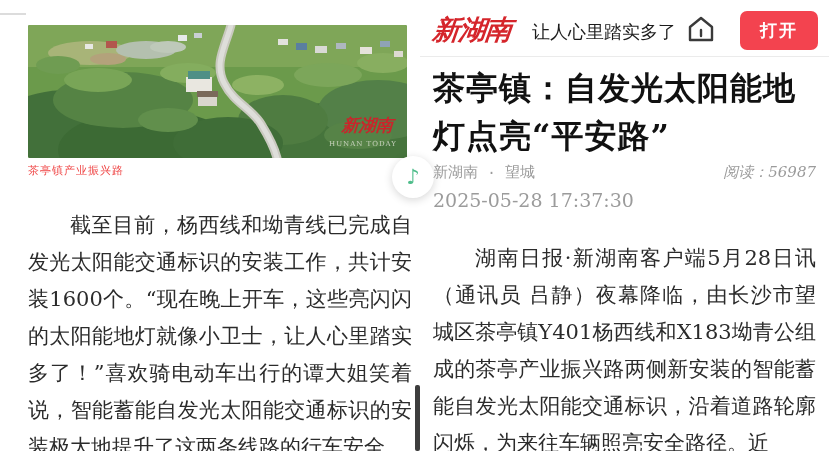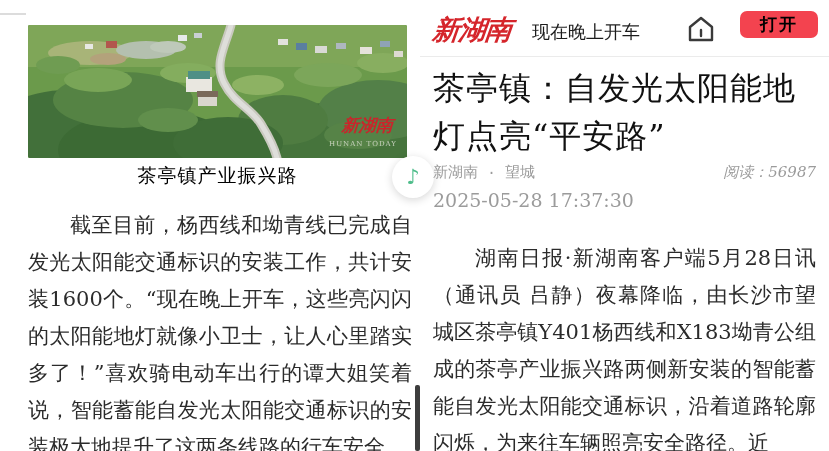--- a/index.html
+++ b/index.html
@@ -5,45 +5,45 @@
   * { margin:0; padding:0; box-sizing:border-box; }
   html,body { width:829px; height:451px; overflow:hidden; background:#ffffff;
               font-family:"DejaVu Serif","Liberation Serif",serif; }
   .page { position:relative; width:829px; height:451px; background:#fff; overflow:hidden; }
 
   
   .left-col { position:absolute; left:0; top:0; width:420px; height:451px; }
   .photo-frame { position:absolute; left:28px; top:25px; width:379px; height:133px;
                  overflow:hidden; border-radius:2px; background:#6a9a4e; }
   .photo-frame svg { display:block; width:100%; height:100%; }
-  .photo-caption { position:absolute; left:28px; top:163px; width:379px; text-align:center;
-                   font-size:19px; color:#000000; letter-spacing:1px; }
+  .photo-caption { position:absolute; left:28px; top:163px; width:379px; 
+                   font-size:11px; color:#ef4444; letter-spacing:1px; }
   .body-text { font-size:21px; line-height:37px; color:#2b2b2b; text-align:justify;
                text-indent:2em; }
   .left-body { position:absolute; left:28px; top:207px; width:384px; }
 
   
   .edge-tick { position:absolute; left:0; top:13px; width:26px; height:2px; background:#dcdcdc; }
 
   
   .right-col { position:absolute; left:420px; top:0; width:409px; height:451px; }
   .app-header { position:absolute; left:0; top:0; width:409px; height:57px;
                 border-bottom:1px solid #ebebeb; }
   .logo { position:absolute; left:13px; top:12px; font-size:27px; font-weight:bold;
           font-style:italic; color:#d5252b; transform:skewX(-6deg);
           letter-spacing:-1px; white-space:nowrap; }
   .brand-title { position:absolute; left:112px; top:20px; font-size:18px; color:#1c1c1c;
                  font-family:"DejaVu Serif","Liberation Serif",serif; }
   .home-btn { position:absolute; left:266px; top:14px; width:30px; height:30px; cursor:pointer; }
-  .open-btn { position:absolute; left:320px; top:11px; width:78px; height:27px;
-              background:#f3434f; color:#000000; border:none; border-radius:7px;
+  .open-btn { position:absolute; left:320px; top:11px; width:78px; height:39px;
+              background:#f3434f; color:#ffffff; border:none; border-radius:7px;
               font-size:17px; font-weight:bold; letter-spacing:2px; cursor:pointer;
               font-family:"DejaVu Sans","Liberation Sans",sans-serif; }
   .headline { position:absolute; left:13px; top:64px; width:390px; font-size:32px;
-              line-height:48px; font-weight:400; color:#111; letter-spacing:1px; }
+              line-height:48px; font-weight:700; color:#111; letter-spacing:1px; }
   .meta-row { position:absolute; left:13px; top:163px; width:383px; }
   .meta-source { font-size:15px; color:#9b9b9b;font-family:Liberation Mono, monospace; }
   .meta-time { font-size:19px; color:#9b9b9b; margin-top:7px; }
   .meta-read { position:absolute; right:0; top:0; font-size:15px; color:#9b9b9b;font-style:italic; }
   .right-body { position:absolute; left:13px; top:240px; width:383px; }
 
   
   .audio-fab { position:absolute; width:42px; height:42px; border-radius:50%;
                background:#ffffff; box-shadow:0 2px 9px rgba(0,0,0,0.16);
                display:flex; align-items:center; justify-content:center; cursor:pointer;
@@ -122,21 +122,21 @@
 
     <div class="audio-fab fab-left">
       <span>♪</span>
     </div>
   </div>
 
   <div class="right-col">
 
     <div class="app-header">
       <div class="logo">新湖南</div>
-      <div class="brand-title">现在晚上开车</div>
+      <div class="brand-title">让人心里踏实多了</div>
       <div class="home-btn">
         <svg viewBox="0 0 30 30" width="30" height="30">
           <path d="M4 13 L15 4 L26 13 L26 26 L4 26 Z" fill="none" stroke="#3a3a3a" stroke-width="2.4" stroke-linejoin="round"></path>
           <line x1="15" y1="16" x2="15" y2="22" stroke="#3a3a3a" stroke-width="2.4" stroke-linecap="round"></line>
         </svg>
       </div>
       <button class="open-btn">打开</button>
     </div>
 
     <h1 class="headline">茶亭镇：自发光太阳能地灯点亮“平安路”</h1>

